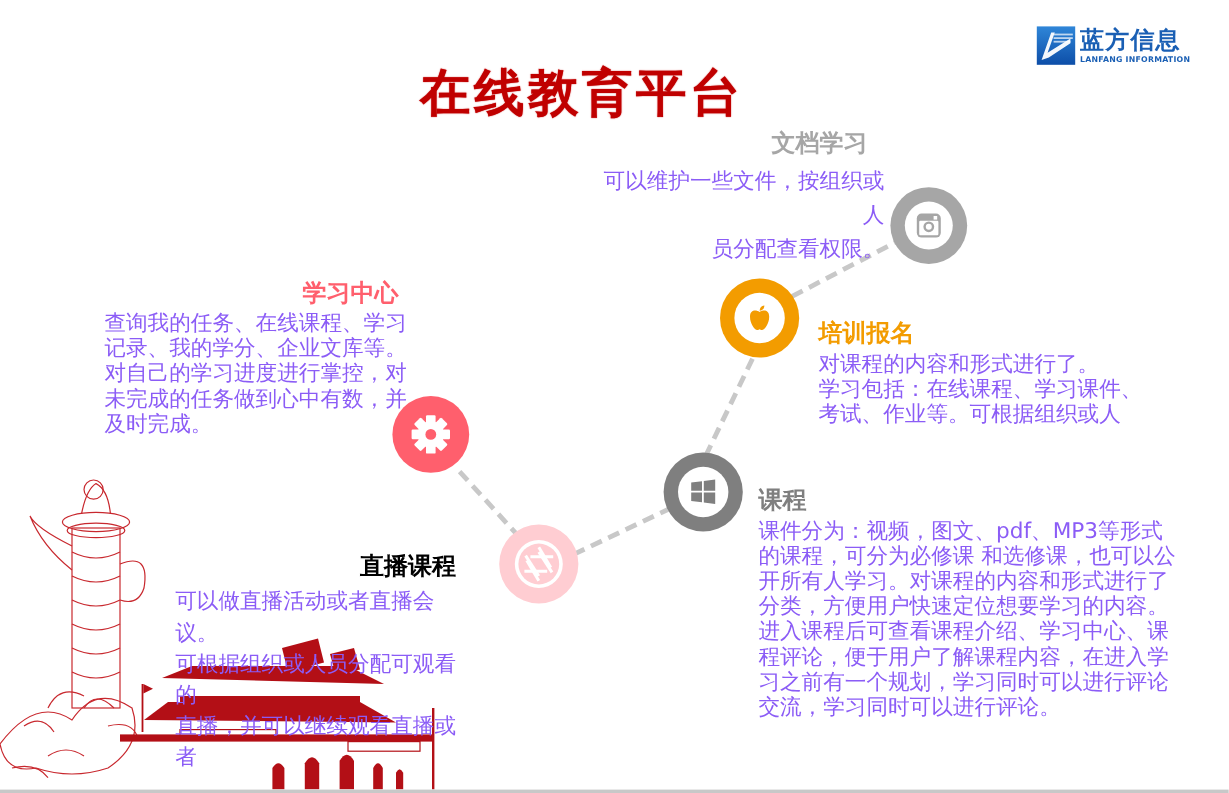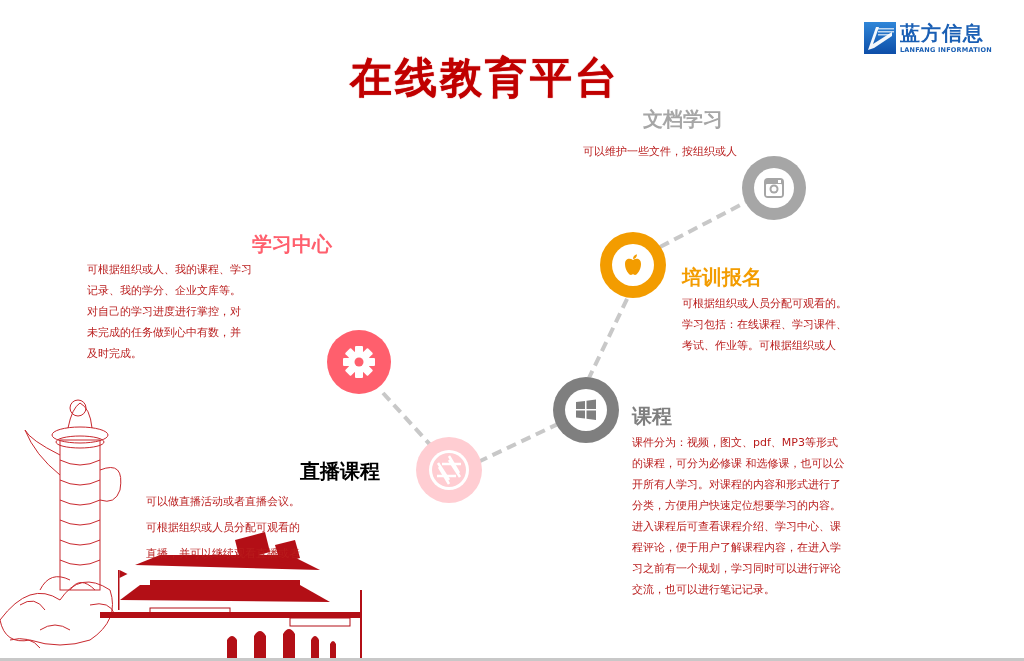--- a/index.html
+++ b/index.html
@@ -12,21 +12,21 @@
   .logo-mark svg { position:absolute; left:0; top:0; }
   .logo-cn { position:absolute; left:36px; top:-2px; font-size:20px; font-weight:bold; color:#1a5fb4; letter-spacing:1px; white-space:nowrap; }
   .logo-en { position:absolute; left:36px; top:24px; font-size:6.5px; font-weight:bold; color:#1a5fb4; white-space:nowrap; letter-spacing:0.2px; }
   
   .title { left:350px; top:50px; font-size:42px; font-weight:bold; color:#c00000; letter-spacing:3px;
            white-space:nowrap; font-family:"DejaVu Sans", sans-serif; text-shadow:0 0 1px #c00000; }
   
   .node { position:absolute; border-radius:50%; box-sizing:border-box; }
   .node .inner { position:absolute; border-radius:50%; background:#fff; }
   .heading { position:absolute; font-weight:bold; font-size:20px; white-space:nowrap; }
-  .desc { position:absolute; font-size:11px; color:#b91c1c; line-height:21px; }
+  .desc { position:absolute; font-size:18px; color:#8b5cf6; line-height:21px; }
   .footer-line { left:0; top:658px; width:1024px; height:3px; background:#c8c8c8; }
 </style>
 </head>
 <body>
 
 <div class="abs logo">
   <div class="logo-mark">
     <svg width="32" height="32" viewBox="0 0 32 32">
       <path d="M4 28 L12 5 L15 5 L9 22 L28 10 L28 14 L10 26 Z" fill="#ffffff" opacity="0.95"></path>
       <rect x="14" y="6" width="16" height="1.5" fill="#fff" opacity="0.7"></rect>
@@ -122,21 +122,21 @@
       <rect x="16" y="4" width="8" height="8" rx="1" transform="rotate(45 20 20)"></rect>
       <rect x="16" y="28" width="8" height="8" rx="1" transform="rotate(45 20 20)"></rect>
       <rect x="4" y="16" width="8" height="8" rx="1" transform="rotate(45 20 20)"></rect>
       <rect x="28" y="16" width="8" height="8" rx="1" transform="rotate(45 20 20)"></rect>
     </g>
     <circle cx="20" cy="20" r="4.5" fill="#ff5f6d"></circle>
   </svg>
 </div>
 <div class="heading" style="left:252px;top:231px;color:#ff5f6d;">学习中心</div>
 <div class="desc" style="left:87px;top:259px;width:260px;">
-  <div>可根据组织或人、我的课程、学习</div>
+  <div>查询我的任务、在线课程、学习</div>
   <div>记录、我的学分、企业文库等。</div>
   <div>对自己的学习进度进行掌控，对</div>
   <div>未完成的任务做到心中有数，并</div>
   <div>及时完成。</div>
 </div>
 
 <div class="node" style="left:553px;top:377px;width:66px;height:66px;background:#7f7f7f;">
   <div class="inner" style="left:12px;top:12px;width:42px;height:42px;"></div>
   <svg style="position:absolute;left:21px;top:21px;" width="24" height="24" viewBox="0 0 24 24">
     <g fill="#7f7f7f">
@@ -149,45 +149,46 @@
 </div>
 <div class="heading" style="left:632px;top:403px;color:#7f7f7f;">课程</div>
 <div class="desc" style="left:632px;top:432px;width:360px;">
   <div>课件分为：视频，图文、pdf、MP3等形式</div>
   <div>的课程，可分为必修课 和选修课，也可以公</div>
   <div>开所有人学习。对课程的内容和形式进行了</div>
   <div>分类，方便用户快速定位想要学习的内容。</div>
   <div>进入课程后可查看课程介绍、学习中心、课</div>
   <div>程评论，便于用户了解课程内容，在进入学</div>
   <div>习之前有一个规划，学习同时可以进行评论</div>
-  <div>交流，也可以进行笔记记录。</div>
+  <div>交流，学习同时可以进行评论。</div>
 </div>
 
 <div class="node" style="left:600px;top:232px;width:66px;height:66px;background:#f39c00;">
   <div class="inner" style="left:12px;top:12px;width:42px;height:42px;"></div>
   <svg style="position:absolute;left:22px;top:21px;" width="22" height="24" viewBox="0 0 22 24">
     <path d="M11 7 C 8 5, 3 5, 3 11 C 3 17, 7 22, 9 22 C 10 22, 10.5 21.3, 11 21.3 C 11.5 21.3, 12 22, 13 22 C 15 22, 19 17, 19 11 C 19 5, 14 5, 11 7 Z" fill="#f39c00"></path>
     <path d="M11 6 C 11 3, 13 1.5, 15 1.5 C 15 4, 13 6, 11 6 Z" fill="#f39c00"></path>
   </svg>
 </div>
 <div class="heading" style="left:682px;top:264px;color:#f39c00;">培训报名</div>
 <div class="desc" style="left:682px;top:293px;width:280px;">
-  <div>可根据组织或人员分配可观看的。</div>
+  <div>对课程的内容和形式进行了。</div>
   <div>学习包括：在线课程、学习课件、</div>
   <div>考试、作业等。可根据组织或人</div>
 </div>
 
 <div class="node" style="left:742px;top:156px;width:64px;height:64px;background:#a6a6a6;">
   <div class="inner" style="left:12px;top:12px;width:40px;height:40px;"></div>
   <svg style="position:absolute;left:21px;top:21px;" width="22" height="22" viewBox="0 0 22 22">
     <rect x="1" y="1" width="20" height="20" rx="4" fill="#a6a6a6"></rect>
     <rect x="3" y="7" width="16" height="12" rx="1" fill="#fff"></rect>
     <circle cx="11" cy="12" r="4.5" fill="#a6a6a6"></circle>
     <circle cx="11" cy="12" r="2.5" fill="#fff"></circle>
     <rect x="15" y="3" width="3" height="3" fill="#fff"></rect>
   </svg>
 </div>
 <div class="heading" style="left:643px;top:106px;color:#a6a6a6;">文档学习</div>
 <div class="desc" style="left:487px;top:138px;width:250px;line-height:28px;text-align:right;">
   <div>可以维护一些文件，按组织或人</div>
+  <div>员分配查看权限。</div>
 </div>
 
 <div class="abs footer-line"></div>
 
 </body></html>

